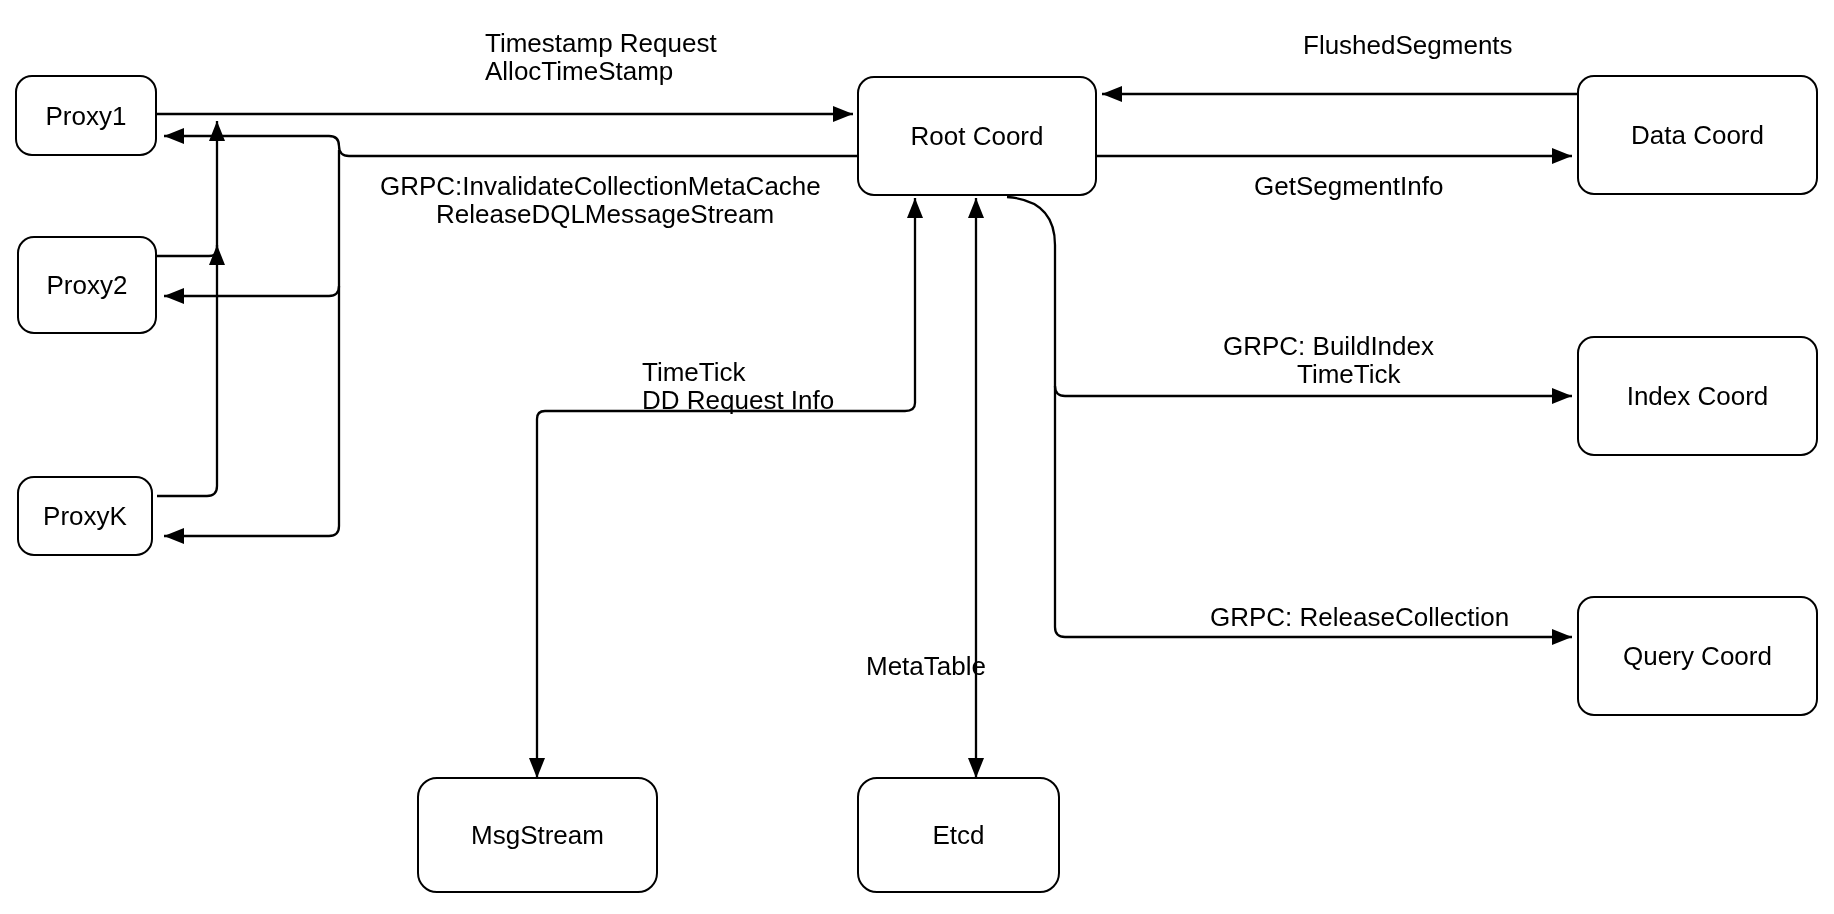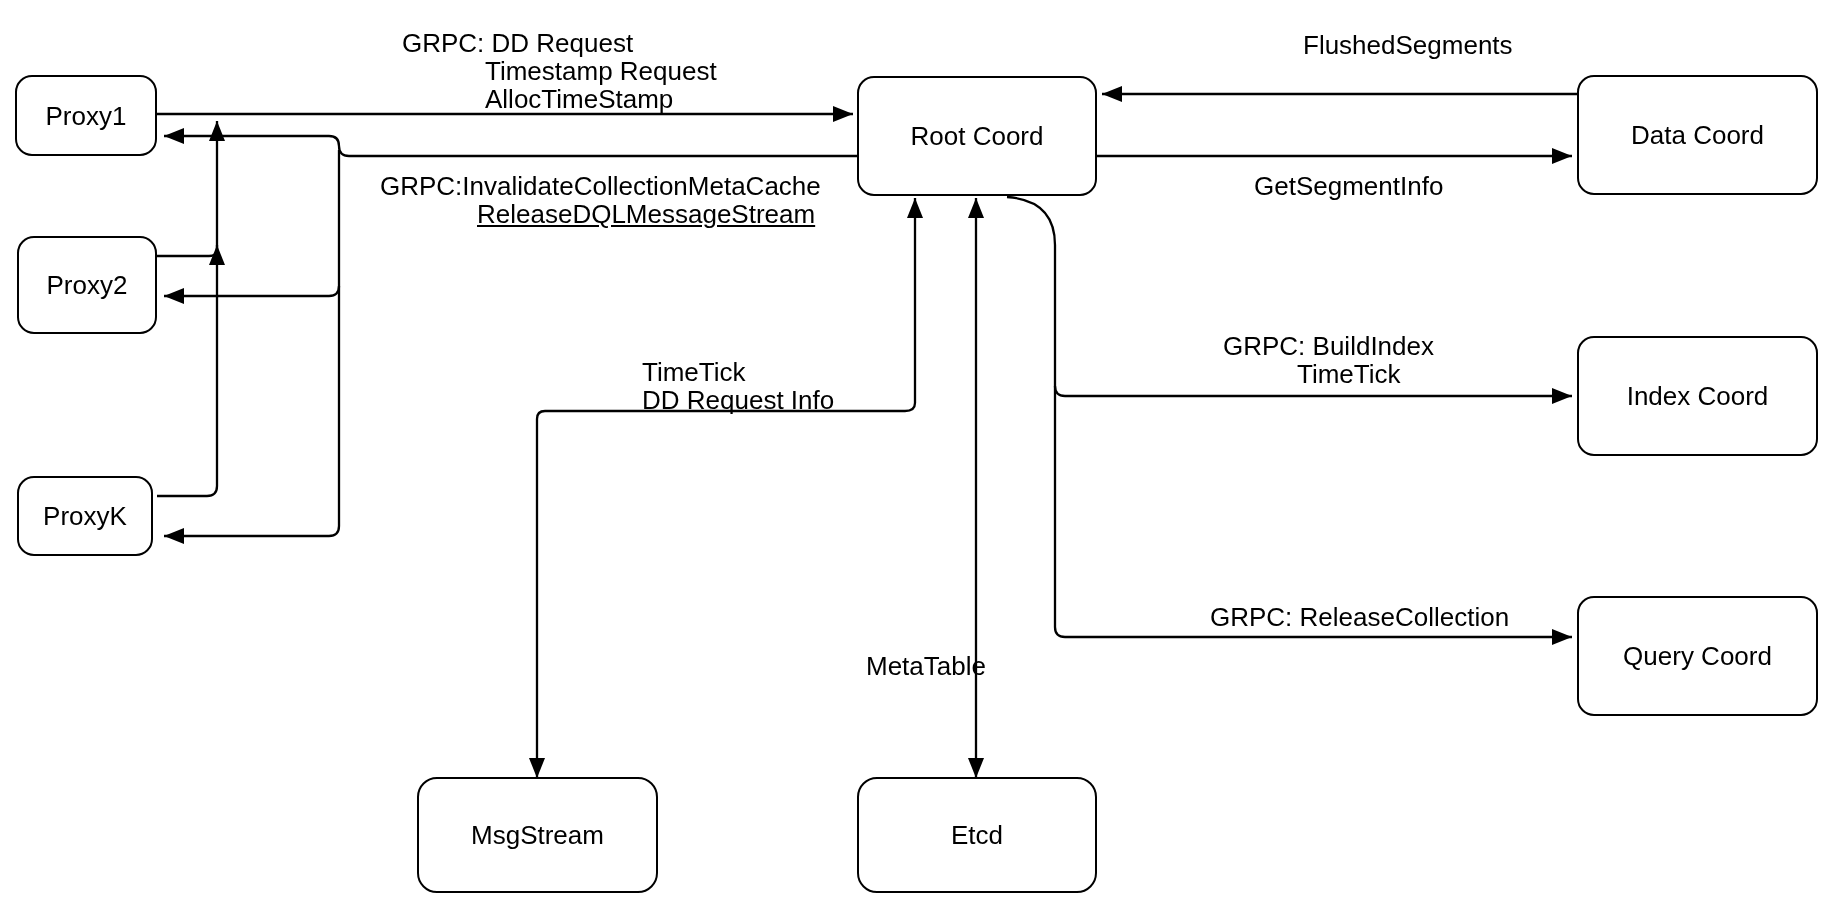--- a/index.html
+++ b/index.html
@@ -13,26 +13,26 @@
   .elabel div{height:28px;}
   
   #n-proxy1  {left:15px;  top:75px;  width:142px; height:81px;}
   #n-proxy2  {left:17px;  top:236px; width:140px; height:98px;}
   #n-proxyk  {left:17px;  top:476px; width:136px; height:80px;}
   #n-root    {left:857px; top:76px;  width:240px; height:120px;}
   #n-data    {left:1577px;top:75px;  width:241px; height:120px;}
   #n-index   {left:1577px;top:336px; width:241px; height:120px;}
   #n-query   {left:1577px;top:596px; width:241px; height:120px;}
   #n-msg     {left:417px; top:777px; width:241px; height:116px;border-radius:20px;text-align:right;}
-  #n-etcd    {left:857px; top:777px; width:240px; height:116px;border-radius:20px;}
+  #n-etcd    {left:857px; top:777px; width:203px; height:116px;border-radius:20px;}
   
   #l-proxy-root {left:402px; top:29px;}
   #l-proxy-root .i{margin-left:83px;}
   #l-root-proxy {left:380px; top:172px;}
-  #l-root-proxy .i{margin-left:97px;text-decoration:underline;}
+  #l-root-proxy .i{margin-left:56px;}
   #l-data-root  {left:1160px;top:32px; line-height:27px;}
   #l-data-root .i{margin-left:143px;}
   #l-root-data  {left:1172px;top:173px;line-height:27px;}
   #l-root-data .i{margin-left:82px;}
   #l-root-index {left:1223px;top:333px;line-height:27px;}
   #l-root-index .i{margin-left:74px;}
   #l-root-query {left:1210px;top:603px;}
   #l-root-msg   {left:642px; top:358px;}
   #l-root-etcd  {left:866px; top:652px;}
 </style>
@@ -65,21 +65,20 @@
 <div class="node" id="n-proxy2">Proxy2</div>
 <div class="node" id="n-proxyk">ProxyK</div>
 <div class="node" id="n-root">Root Coord</div>
 <div class="node" id="n-data">Data Coord</div>
 <div class="node" id="n-index">Index Coord</div>
 <div class="node" id="n-query">Query Coord</div>
 <div class="node" id="n-msg">MsgStream</div>
 <div class="node" id="n-etcd">Etcd</div>
 
 <div class="elabel" id="l-proxy-root">
-  <div>GRPC: DD Request</div>
   <div class="i">Timestamp Request</div>
   <div class="i">AllocTimeStamp</div>
 </div>
 
 <div class="elabel" id="l-root-proxy">
   <div>GRPC:InvalidateCollectionMetaCache</div>
   <div class="i">ReleaseDQLMessageStream</div>
 </div>
 
 <div class="elabel" id="l-data-root">

